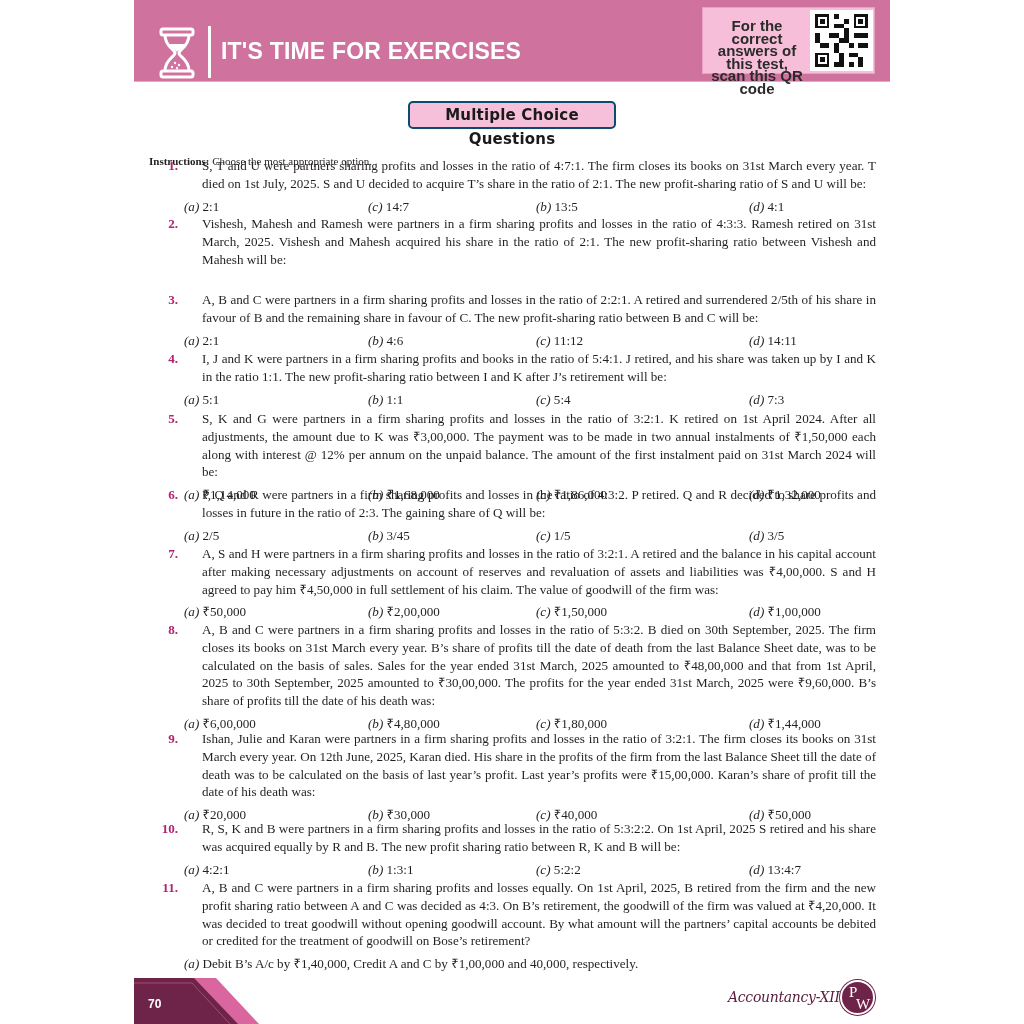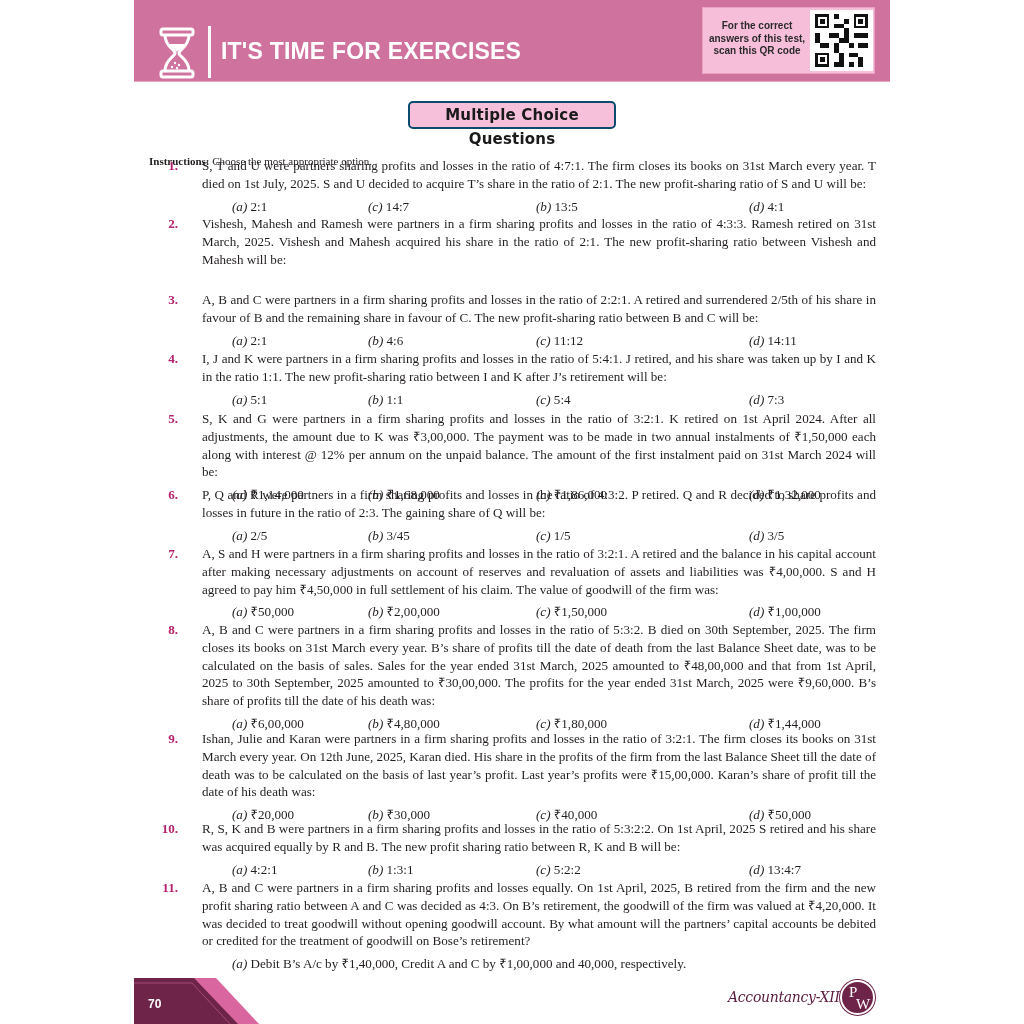--- a/index.html
+++ b/index.html
@@ -16,21 +16,21 @@
     position: absolute; left: 87px; top: 38px;
     font-family: "Liberation Sans", sans-serif; font-weight: bold; font-size: 23px;
     color: #ffffff; letter-spacing: 0.2px;
   }
   .qr-box {
     position: absolute; left: 568px; top: 7px; width: 173px; height: 67px;
     background: #f6bed8; border: 1px solid #e9a0c2;
   }
   .qr-text {
     position: absolute; left: 4px; top: 12px; width: 100px;
-    font-family: "Liberation Sans", sans-serif; font-weight: bold; font-size: 10px;
+    font-family: "Liberation Sans", sans-serif; font-weight: bold; font-size: 15px;
     line-height: 12.5px; text-align: center; color: #2b2b2b;
   }
   .qr-code { position: absolute; left: 107px; top: 2px; width: 63px; height: 61px; background: #fff; }
   .qr-code svg { position: absolute; left: 4px; top: 4px; }
 
   .section-title {
     position: absolute; left: 408px; top: 101px; width: 208px; height: 28px;
     background: #f7c0da; border: 2px solid #0c4a6e; border-radius: 5px;
     font-family: "DejaVu Sans", sans-serif; font-size: 15px; font-weight: bold;
     color: #1a1a1a; text-align: center; line-height: 24px; letter-spacing: 0.2px;
@@ -42,21 +42,21 @@
   .questions { position: absolute; left: 0; top: 0; }
   .q { position: absolute; left: 150px; width: 726px; font-size: 13.1px; line-height: 17.8px; }
   .q-num {
     position: absolute; left: 0; width: 28px; text-align: right;
     color: #b4236f; font-weight: bold; font-family: "Liberation Serif", serif;
   }
   .q-text { margin-left: 52px; text-align: justify; }
   .opts { position: relative; height: 18px; margin-top: 5px; }
   .opt { position: absolute; white-space: nowrap; }
   .opt .lbl { font-style: italic; }
-  .opt.c0 { left: 34px; margin-left: 48px; } .opt.c1 { left: 218px; } .opt.c2 { left: 386px; } .opt.c3 { left: 559px; margin-left: 40px; }
+  .opt.c0 { left: 34px; } .opt.c1 { left: 218px; } .opt.c2 { left: 386px; } .opt.c3 { left: 559px; margin-left: 40px; }
 
   .footer-shape { position: absolute; left: 134px; top: 978px; width: 125px; height: 46px; }
   .page-num {
     position: absolute; left: 148px; top: 997px;
     font-family: "Liberation Sans", sans-serif; font-weight: bold; font-size: 12px; color: #ffffff;
   }
   .footer-book {
     position: absolute; left: 728px; top: 989px;
     font-family: "DejaVu Serif", serif; font-size: 14px; font-style: italic; color: #5a1a3c; letter-spacing: -0.3px;
   }
@@ -149,21 +149,21 @@
     <div class="opts">
       <span class="opt c0"><span class="lbl">(a)</span> <span>2:1</span></span>
       <span class="opt c1"><span class="lbl">(b)</span> <span>4:6</span></span>
       <span class="opt c2"><span class="lbl">(c)</span> <span>11:12</span></span>
       <span class="opt c3"><span class="lbl">(d)</span> <span>14:11</span></span>
     </div>
   </div>
 
   <div class="q" style="top:350px">
     <span class="q-num">4.</span>
-    <div class="q-text">I, J and K were partners in a firm sharing profits and losses in the ratio of 5:4:1. J retired, and his share was taken up by I and K in the ratio 1:1. The new profit-sharing ratio between I and K after J’s retirement will be:</div>
+    <div class="q-text">I, J and K were partners in a firm sharing profits and books in the ratio of 5:4:1. J retired, and his share was taken up by I and K in the ratio 1:1. The new profit-sharing ratio between I and K after J’s retirement will be:</div>
     <div class="opts">
       <span class="opt c0"><span class="lbl">(a)</span> <span>5:1</span></span>
       <span class="opt c1"><span class="lbl">(b)</span> <span>1:1</span></span>
       <span class="opt c2"><span class="lbl">(c)</span> <span>5:4</span></span>
       <span class="opt c3"><span class="lbl">(d)</span> <span>7:3</span></span>
     </div>
   </div>
 
   <div class="q" style="top:410px">
     <span class="q-num">5.</span>

